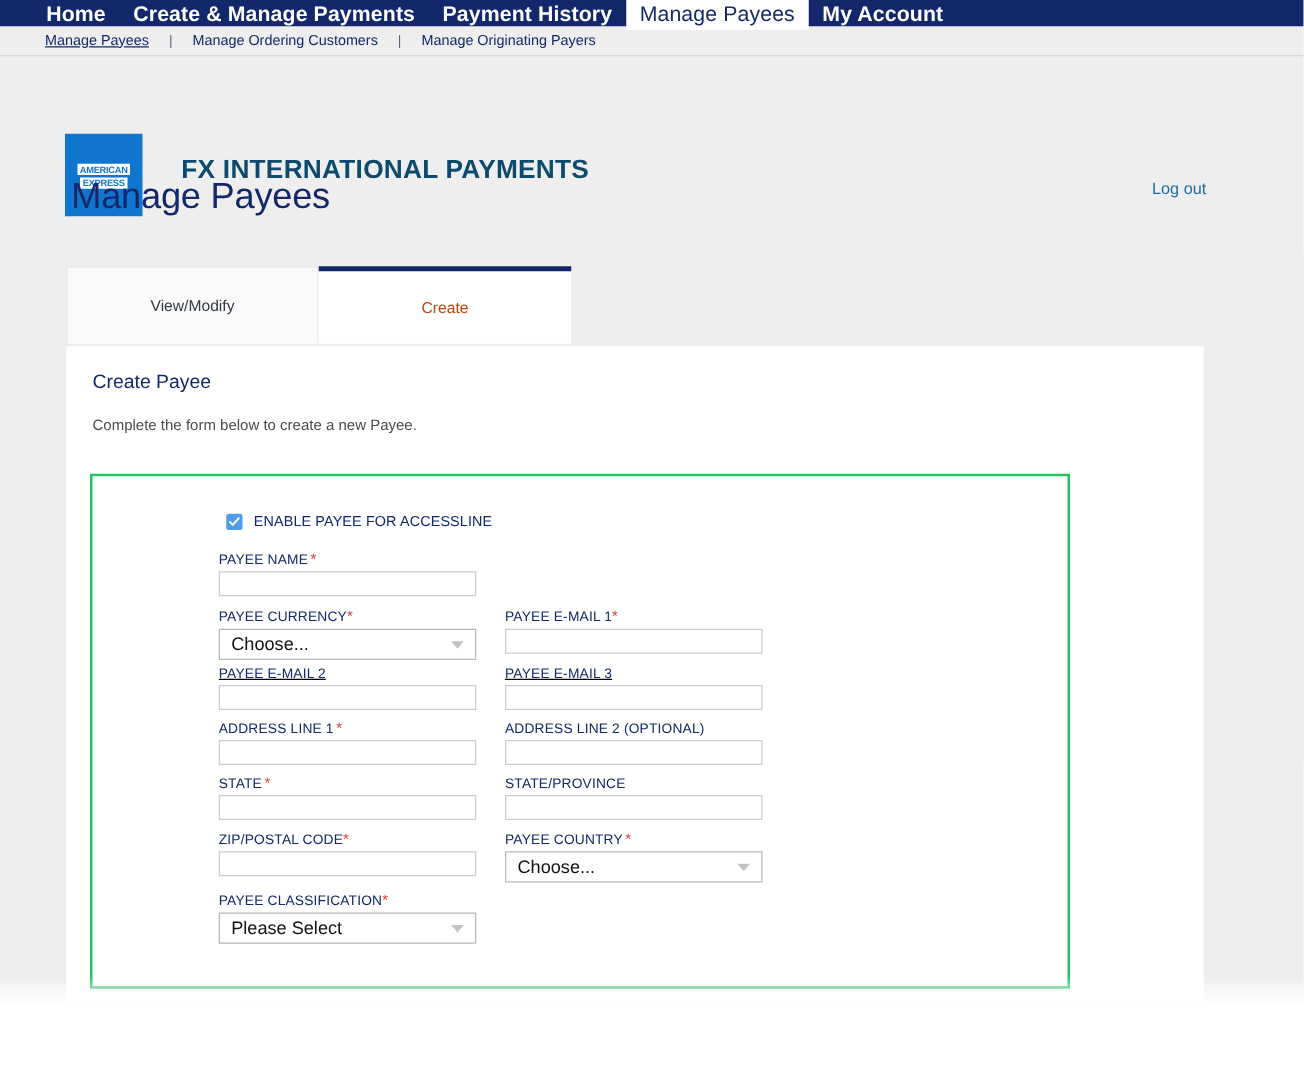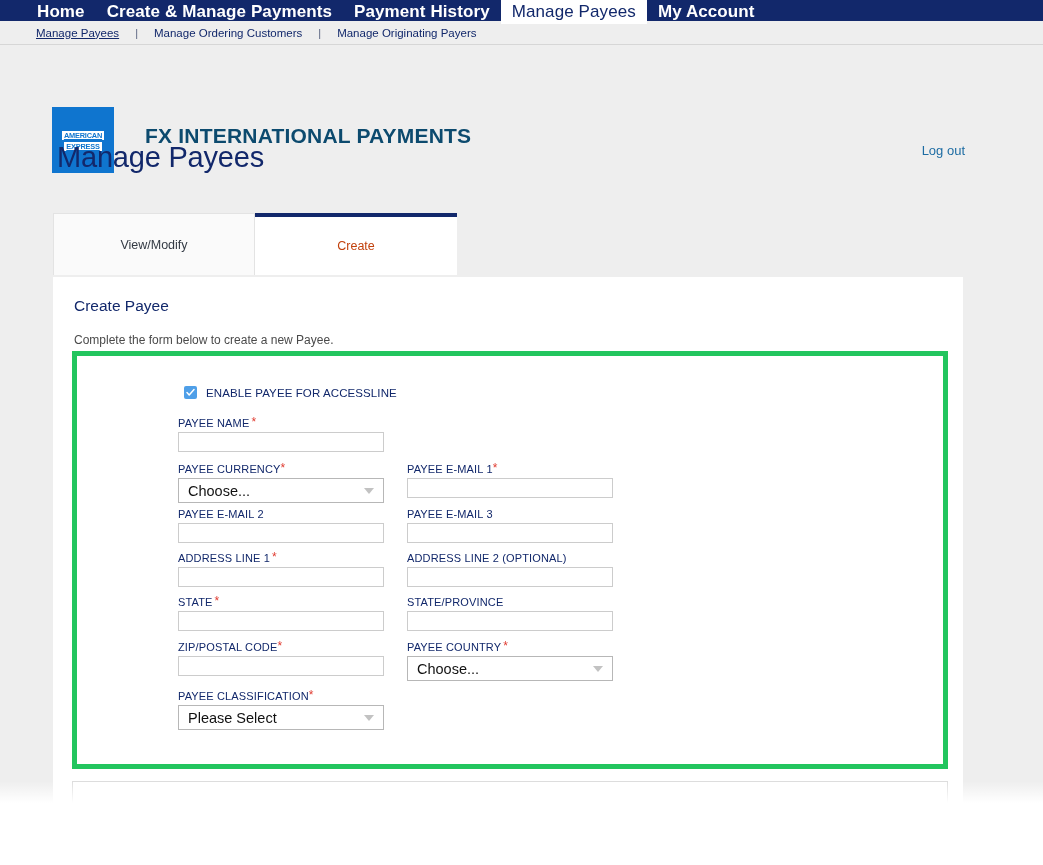--- a/index.html
+++ b/index.html
@@ -103,21 +103,20 @@
   .logo-line {
     background: #ffffff;
     color: #0f75cf;
     font-size: 7.4px;
     font-weight: bold;
     letter-spacing: -0.2px;
     line-height: 9px;
     padding: 0 2px;
     margin: 0.6px 0;
     white-space: nowrap;
-    text-decoration: underline;
   }
   .brand {
     position: absolute;
     left: 145px; top: 79px;
     color: #0c4a6e;
     font-size: 21px;
     font-weight: bold;
     letter-spacing: 0.2px;
     white-space: nowrap;
     text-align: center;
@@ -184,23 +183,23 @@
   }
   .content-sub {
     margin: 18px 0 0 21px;
     color: #4a4a4a;
     font-size: 12px;
   }
 
   
   .form-panel {
     position: relative;
-    margin: 4px 0 0 19px;
-    width: 876px;
-    border: 5px solid #22c55e;
+    margin: 32px 0 0 19px;
+    width: 784px;
+    border: 2px solid #22c55e;
     background: #ffffff;
     padding: 22px 0 26px 0;
   }
   .checkbox-row {
     display: flex;
     align-items: center;
     margin-left: 107px;
     margin-top: 8px;
     margin-bottom: 18px;
   }
@@ -280,21 +279,21 @@
     transform: translateY(-50%);
     width: 0; height: 0;
     border-left: 5px solid transparent;
     border-right: 5px solid transparent;
     border-top: 6px solid #c2c2c2;
   }
 
   
   .row-name       { margin-bottom: 11px; }
   .row-cur-email  { margin-bottom: 5px; }
-  .row-email23    { margin-bottom: 9px; }
+  .row-email23    { margin-bottom: 9px; text-decoration: underline; }
   .row-addr       { margin-bottom: 9px; }
   .row-city       { margin-bottom: 10px; }
   .row-zip        { margin-bottom: 9px; }
 
   
   .form-panel-2 {
     position: relative;
     margin: 12px 0 0 19px;
     width: 876px;
     border: 1px solid #dcdcdc;

